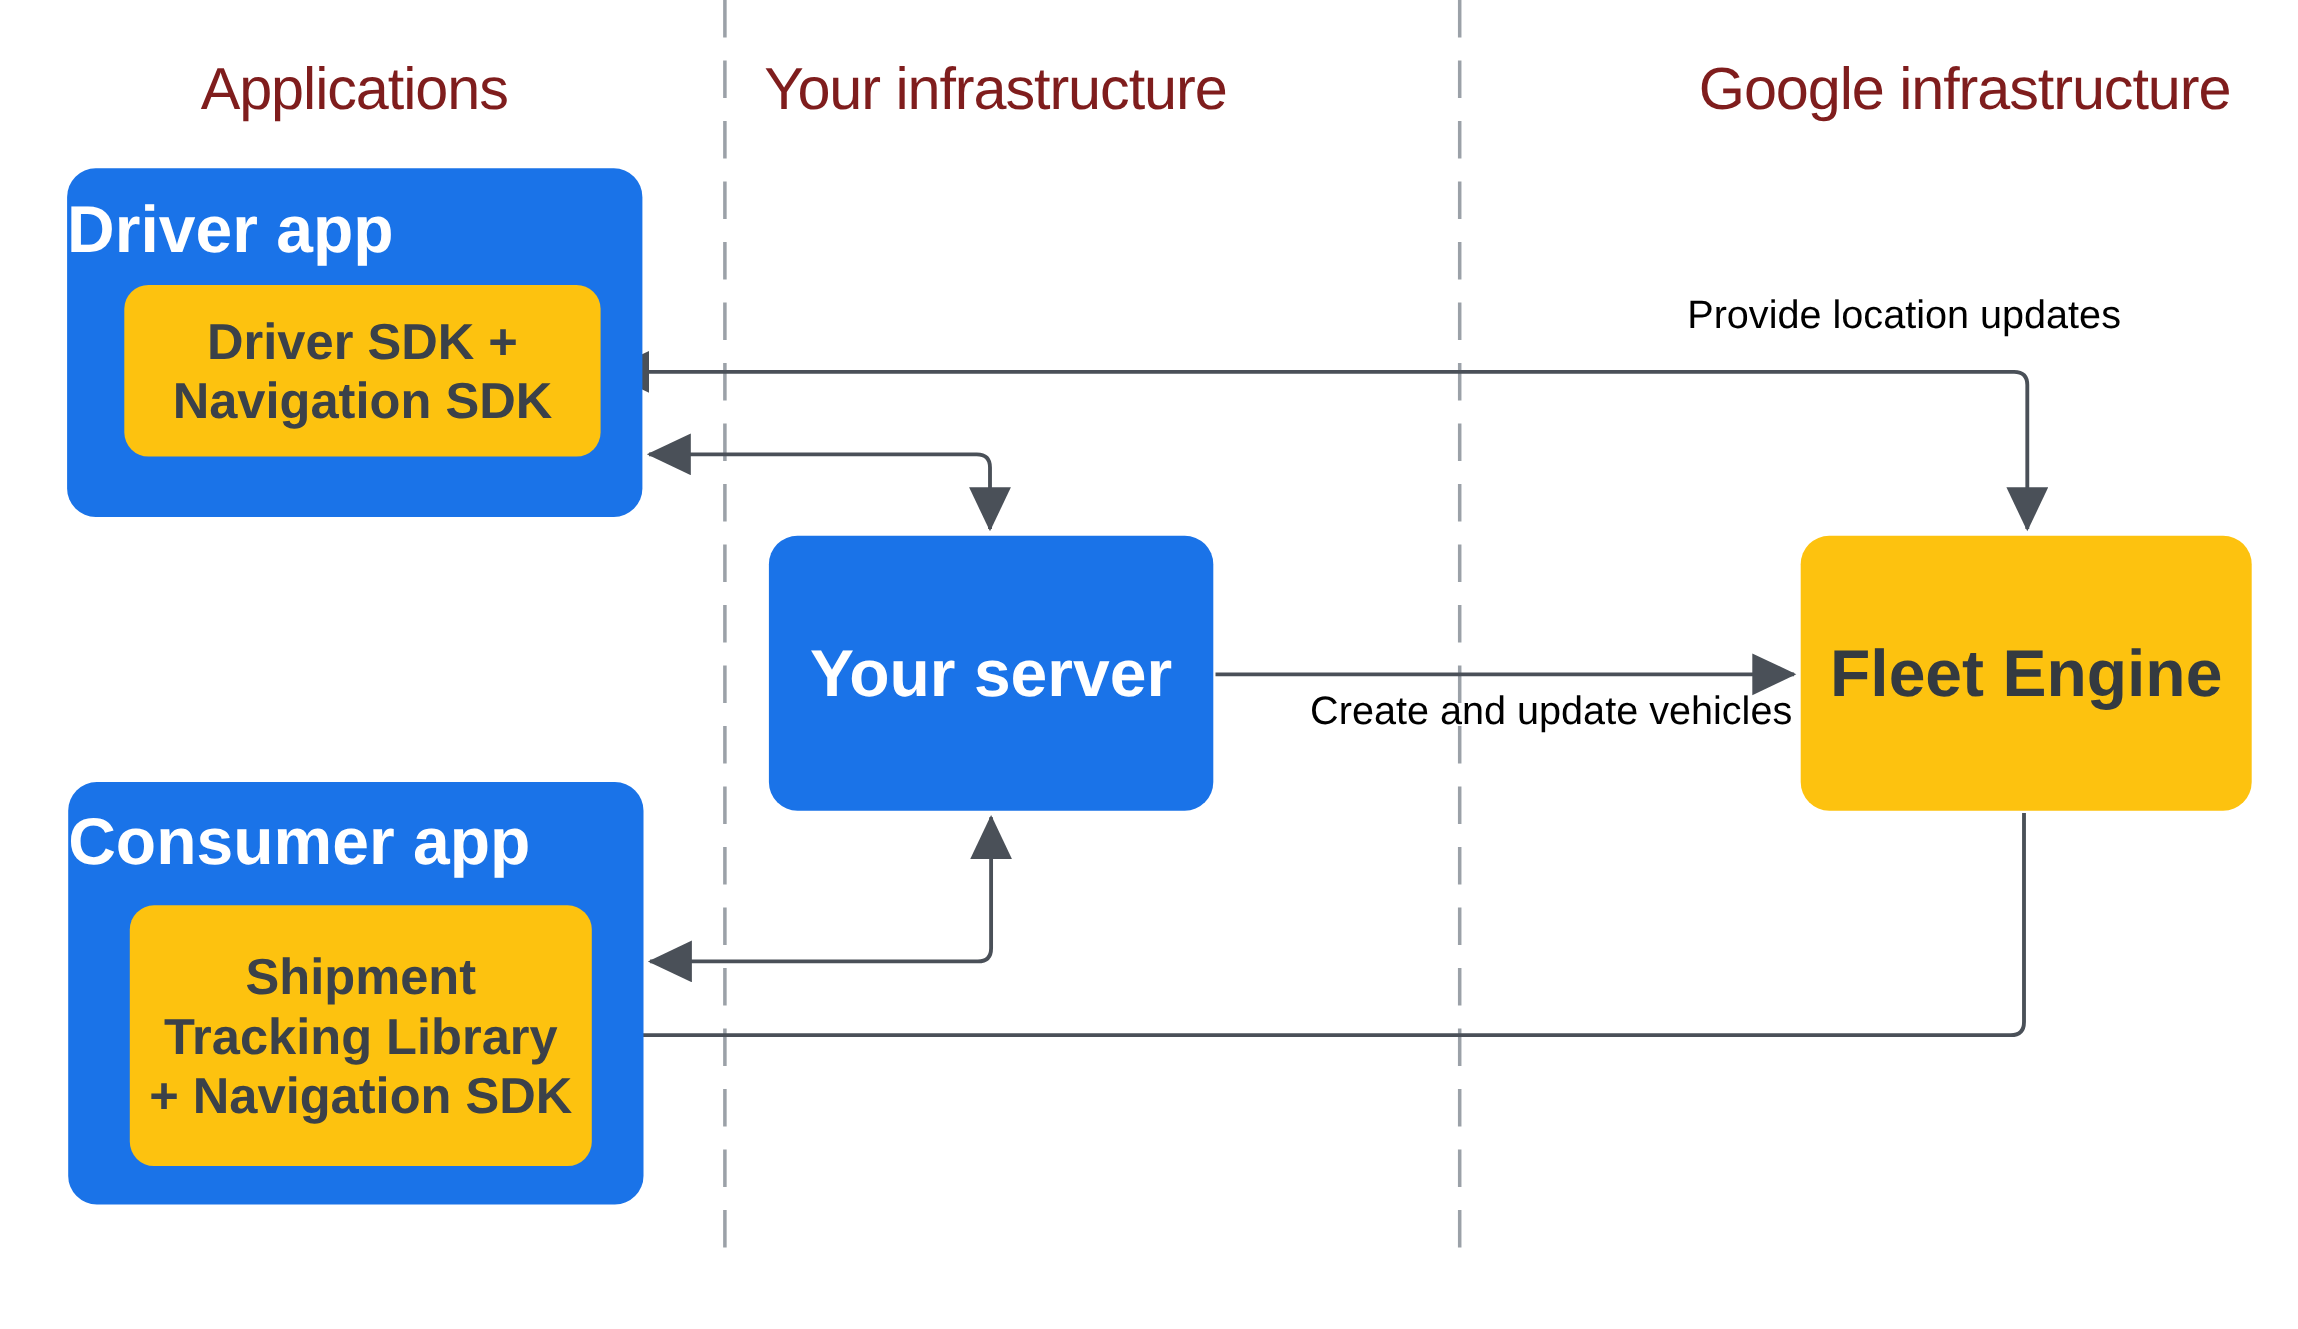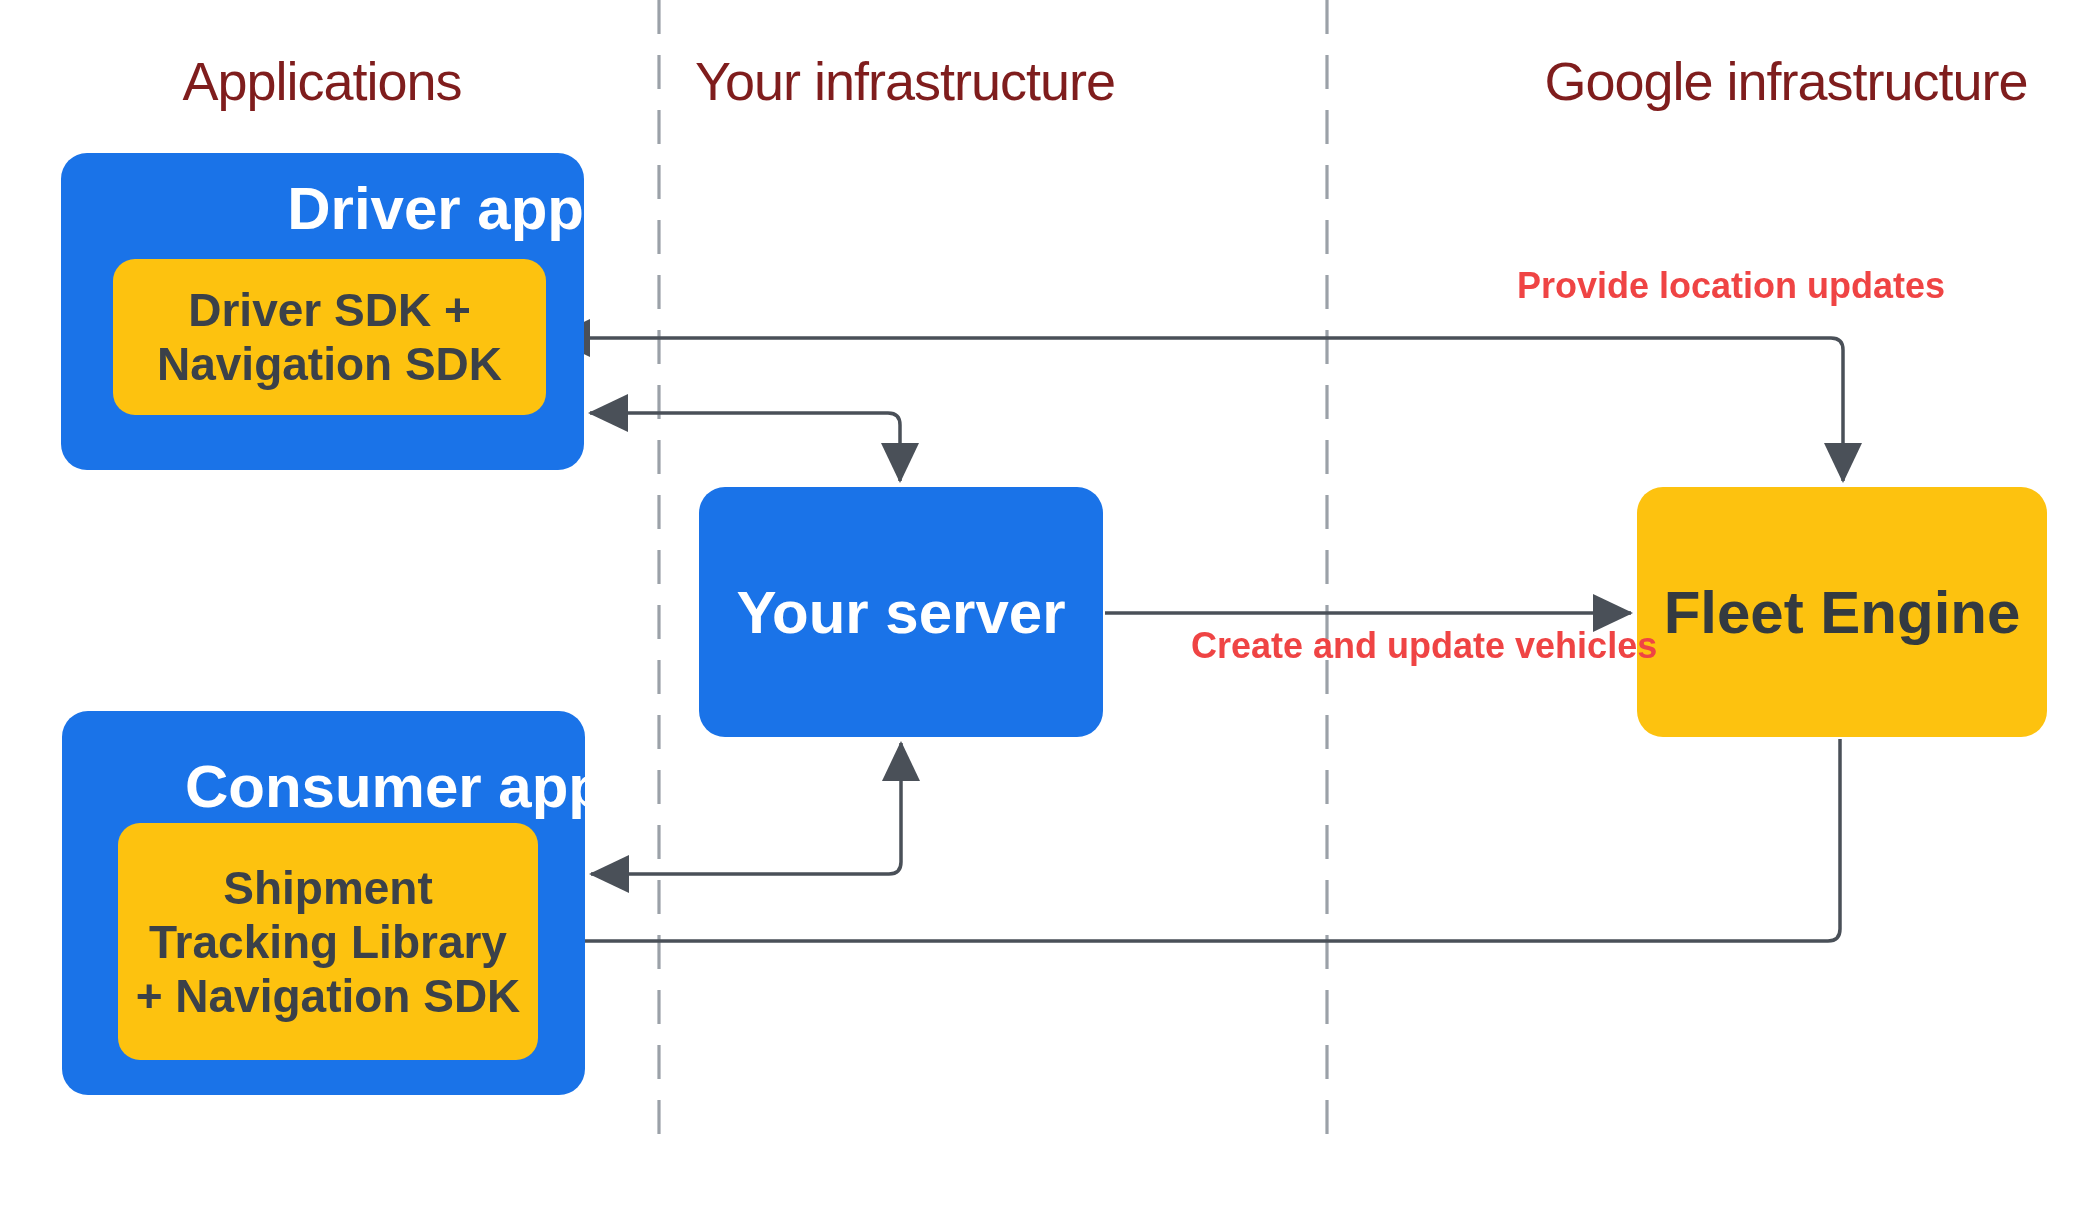--- a/index.html
+++ b/index.html
@@ -25,56 +25,56 @@
   
   svg.connectors { position:absolute; left:0; top:0; z-index:1; }
 
   
   .app-box {
     position:absolute; z-index:2;
     background:#1a73e8; border-radius:26px;
   }
   .app-box .app-title {
     position:absolute; left:0; width:100%;
-    text-align:right; color:#ffffff;
+    text-align:left; color:#ffffff;
     font-size:60px; font-weight:700; line-height:64px;
   }
   .inner-box {
     position:absolute; background:#fdc20f; border-radius:22px;
     display:flex; flex-direction:column; align-items:center; justify-content:center;
     text-align:center; color:#3b4149;
     font-size:46px; font-weight:700; line-height:54px;
   }
   .driver-app   { left:61px;  top:153px; width:523px; height:317px; }
   .driver-app   .app-title { top:24px; }
   .driver-sdk   { left:52px;  top:106px; width:433px; height:156px; }
 
   .consumer-app { left:62px;  top:711px; width:523px; height:384px; }
-  .consumer-app .app-title { top:44px;padding-left:20px; }
+  .consumer-app .app-title { top:22px; }
   .consumer-lib { left:56px;  top:112px; width:420px; height:237px; }
 
   .server-box {
     position:absolute; z-index:2;
     left:699px; top:487px; width:404px; height:250px;
     background:#1a73e8; border-radius:26px;
     display:flex; align-items:center; justify-content:center;
     color:#ffffff; font-size:60px; font-weight:700;
   }
   .fleet-box {
     position:absolute; z-index:2;
     left:1637px; top:487px; width:410px; height:250px;
     background:#fdc20f; border-radius:26px;
     display:flex; align-items:center; justify-content:center;
     color:#343a40; font-size:60px; font-weight:700;
   }
 
   
   .edge-label {
     position:absolute; z-index:3;
-    font-size:36px; font-weight:700; color:#ef4444; line-height:45px;
+    font-size:36px; font-weight:400; color:#000000; line-height:45px;
   }
   .lbl-location { left:1481px; top:263px; width:500px; text-align:center; }
   .lbl-create   { left:1143px; top:623px; text-align:left;margin-left:48px; }
   .lbl-progress { left:1496px; top:993px; width:500px; text-align:center; }
 </style>
 </head>
 <body>
 
 <div class="canvas">
 

